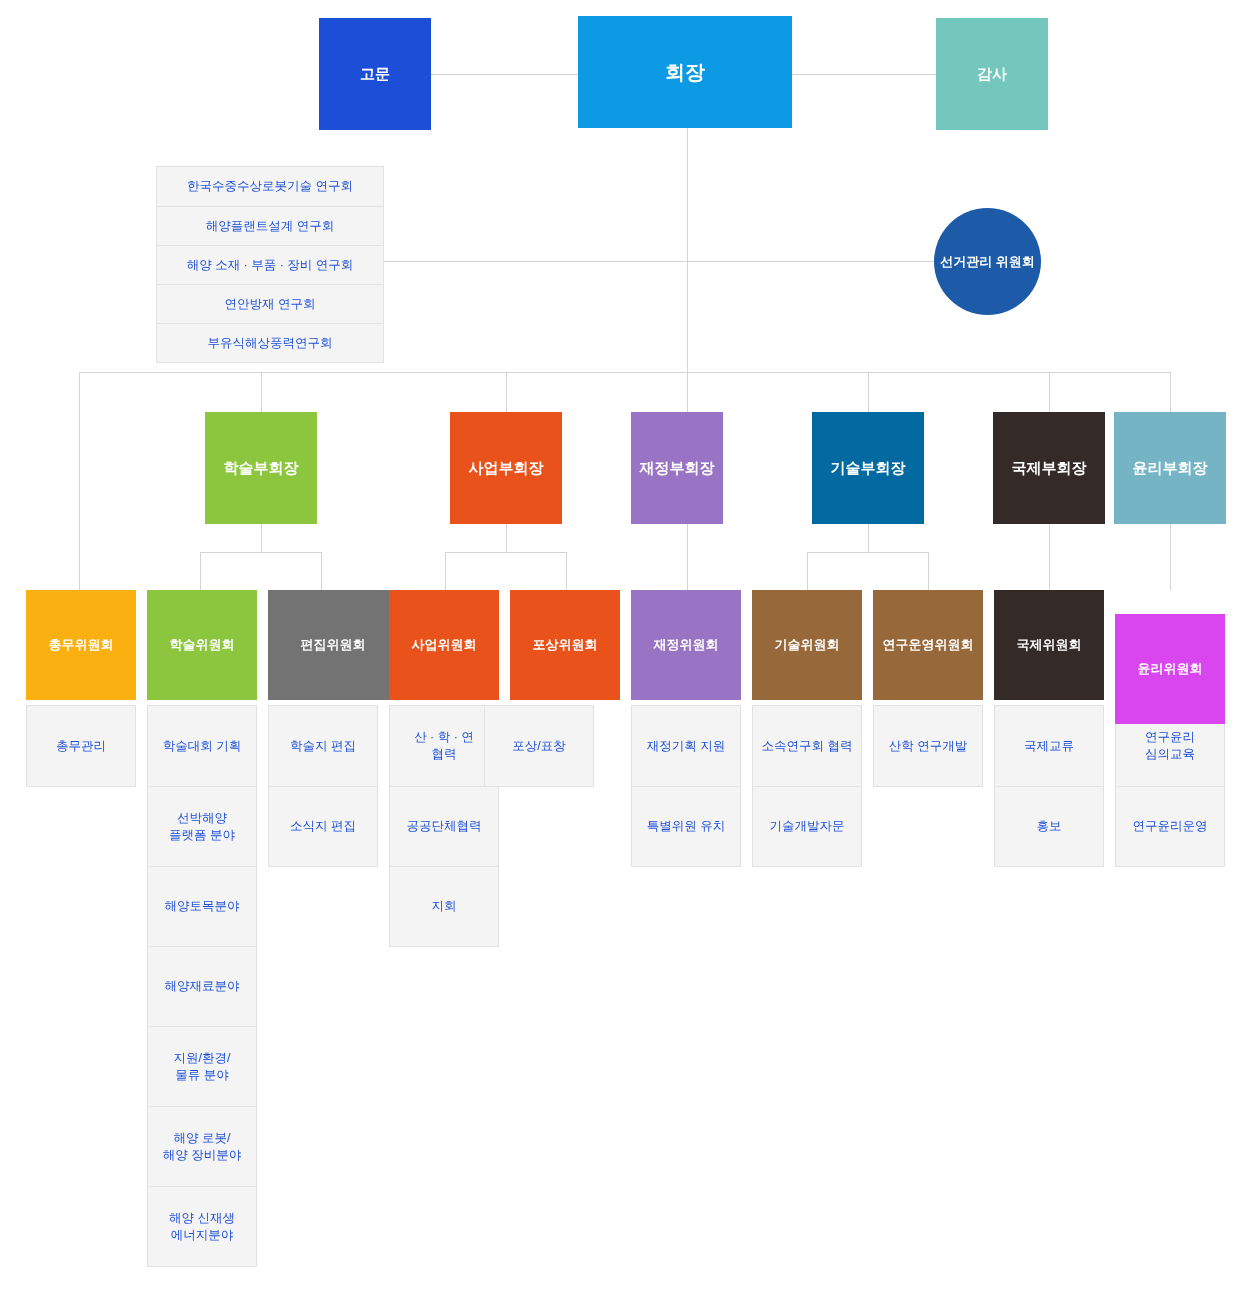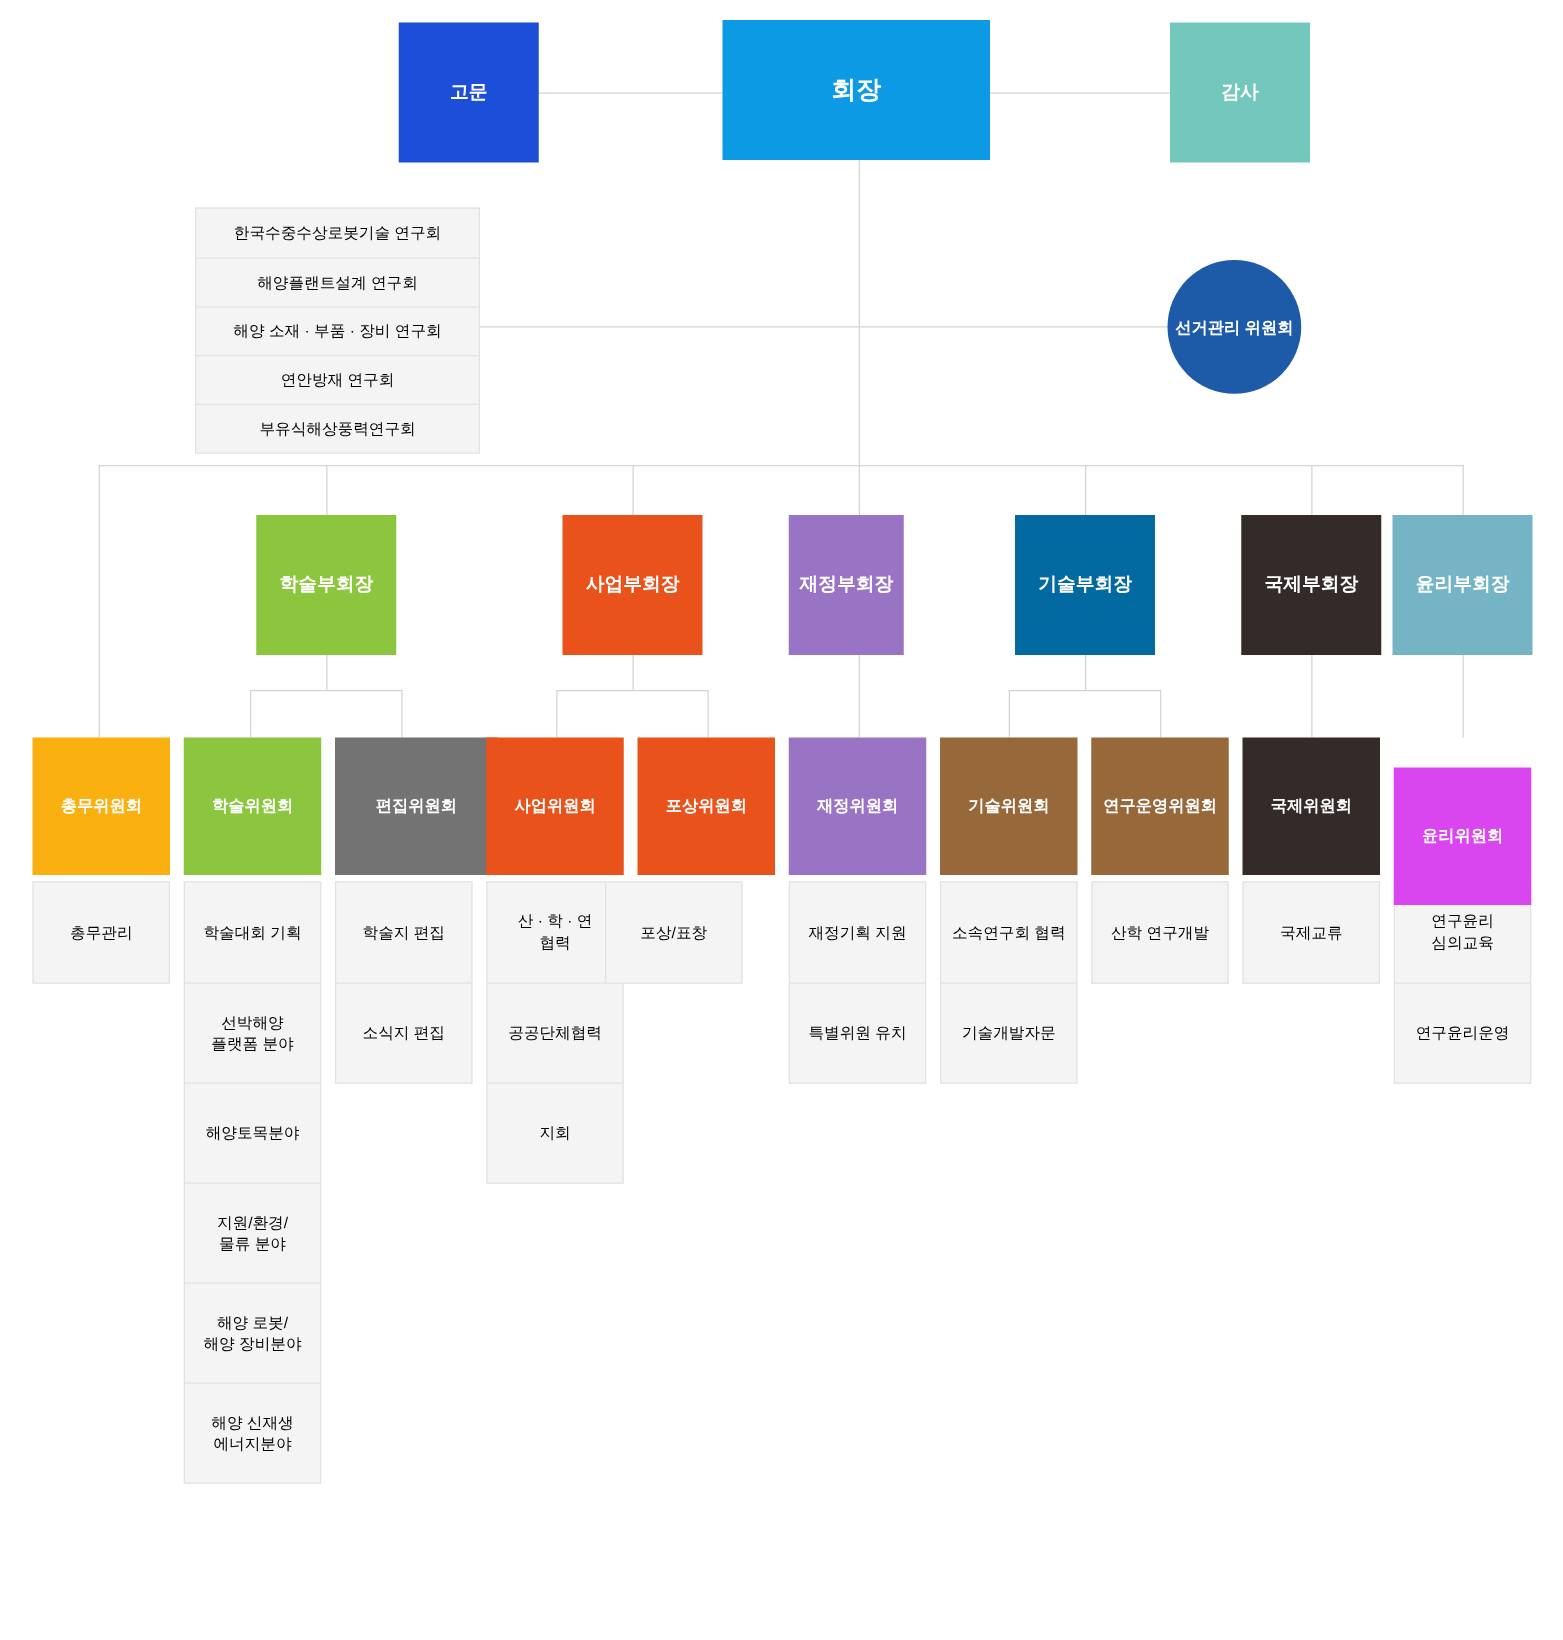--- a/index.html
+++ b/index.html
@@ -45,21 +45,21 @@
   .panel{
     position:absolute;
     background:#f4f4f4;
     border:1px solid #e2e2e2;
     box-sizing:border-box;
     z-index:2;
   }
   .panel .row{
     display:flex;align-items:center;justify-content:center;
     text-align:center;
-    color:#000000;
+    color:#1d4ed8;
     font-size:12.5px;
     line-height:1.35;
     box-sizing:border-box;
     border-top:1px solid #e2e2e2;
     padding:0 4px;
   }
   .panel .row:first-child{border-top:none;}
 
   
   #research-groups{left:156px;top:166px;width:228px;}
@@ -136,20 +136,21 @@
   <div id="committee-layer">
       <div class="node com" style="left: 26px; top: 590px; width: 110px; height: 110px; background: rgb(251, 176, 18);">총무위원회</div>
       <div class="panel sublist" style="left: 26px; top: 705px; width: 110px;">
         <div class="row" style="height: 80px;">총무관리</div>
       </div>
       <div class="node com" style="left: 147px; top: 590px; width: 110px; height: 110px; background: rgb(140, 198, 62);">학술위원회</div>
       <div class="panel sublist" style="left: 147px; top: 705px; width: 110px;">
         <div class="row" style="height: 80px;">학술대회 기획</div>
         <div class="row" style="height: 80px;">선박해양<br>플랫폼 분야</div>
         <div class="row" style="height: 80px;">해양토목분야</div>
+        <div class="row" style="height: 80px;">해양재료분야</div>
         <div class="row" style="height: 80px;">지원/환경/<br>물류 분야</div>
         <div class="row" style="height: 80px;">해양 로봇/<br>해양 장비분야</div>
         <div class="row" style="height: 80px;">해양 신재생<br>에너지분야</div>
       </div>
       <div class="node com" style="left: 268px; top: 590px; width: 130px; height: 110px; background: #737373;">편집위원회</div>
       <div class="panel sublist" style="left: 268px; top: 705px; width: 110px;">
         <div class="row" style="height: 80px;">학술지 편집</div>
         <div class="row" style="height: 80px;">소식지 편집</div>
       </div>
       <div class="node com" style="left: 389px; top: 590px; width: 110px; height: 110px; background: rgb(233, 82, 26);">사업위원회</div>
@@ -172,20 +173,21 @@
         <div class="row" style="height: 80px;">소속연구회 협력</div>
         <div class="row" style="height: 80px;">기술개발자문</div>
       </div>
       <div class="node com" style="left: 873px; top: 590px; width: 110px; height: 110px; background: rgb(150, 104, 58);">연구운영위원회</div>
       <div class="panel sublist" style="left: 873px; top: 705px; width: 110px;">
         <div class="row" style="height: 80px;">산학 연구개발</div>
       </div>
       <div class="node com" style="left: 994px; top: 590px; width: 110px; height: 110px; background: rgb(52, 43, 40);">국제위원회</div>
       <div class="panel sublist" style="left: 994px; top: 705px; width: 110px;">
         <div class="row" style="height: 80px;">국제교류</div>
+        <div class="row" style="height: 80px;">홍보</div>
       </div>
       <div class="node com" style="left: 1115px; top: 590px; width: 110px; height: 110px; background: #d946ef; margin-top: 24px;">윤리위원회</div>
       <div class="panel sublist" style="left: 1115px; top: 705px; width: 110px;">
         <div class="row" style="height: 80px;">연구윤리<br>심의교육</div>
         <div class="row" style="height: 80px;">연구윤리운영</div>
       </div>
     </div>
 
 </div>
 

